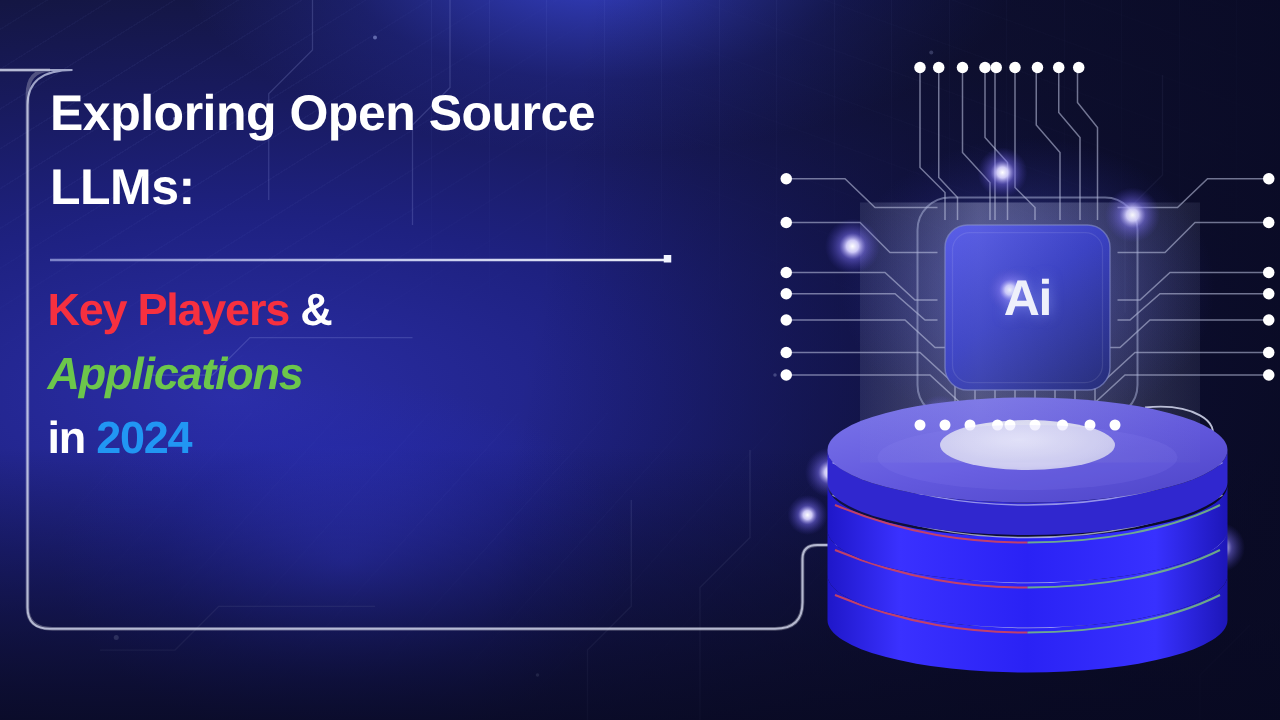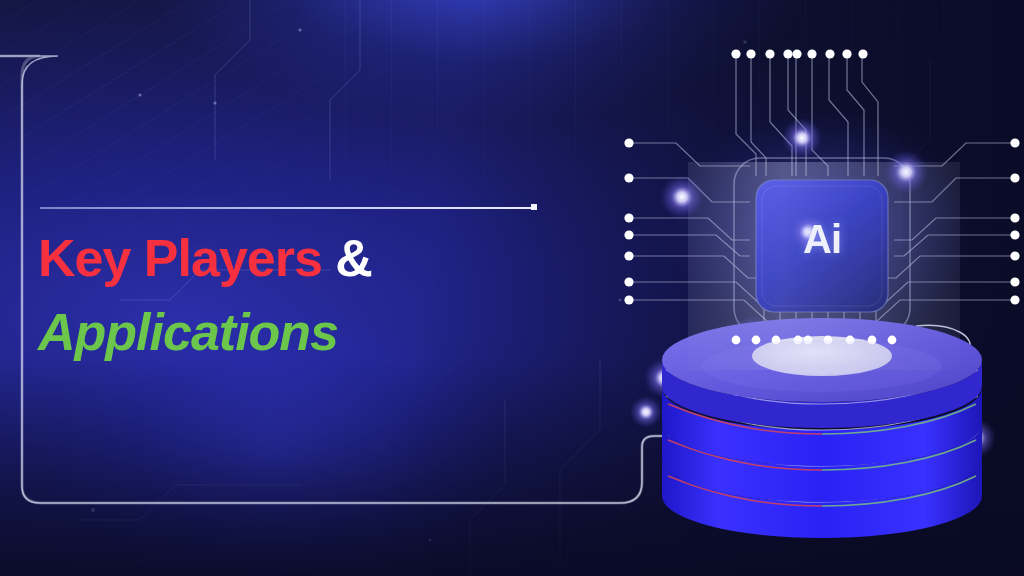--- a/index.html
+++ b/index.html
@@ -133,21 +133,21 @@
     background: #f2f5ff;
   }
   .sub-lines {
     position: absolute;
     left: 38px;
     top: 222px;
     width: 600px;
   }
   .big {
     margin: 0;
-    font-size: 52px;
+    font-size: 36px;
     font-weight: 800;
     line-height: 1.42;
     letter-spacing: -1px;
     white-space: nowrap;
   }
   .c-red   { color: #f6303f; }
   .c-white { color: #ffffff; }
   .c-green { color: #6cc64b; font-style: italic; }
   .c-blue  { color: #2196f3; }
 
@@ -204,29 +204,34 @@
 
   <div class="bg-dark-right"></div>
   <div class="bg-dark-bottom"></div>
 
   <svg class="frame-svg" width="1024" height="576" viewBox="0 0 1024 576">
     <path d="M -30 56 L 58 56 Q 22 56 22 84 L 22 486 Q 22 503 40 503 L 620 503 Q 642 503 642 482 L 642 447 Q 642 436 654 436 L 690 436" fill="none" stroke="#ccd3ef" stroke-opacity="0.75" stroke-width="1.6"></path>
     <path d="M -30 56 L 40 56 Q 22 56 22 76 L 22 486 Q 22 503 42 503 L 620 503 Q 642 503 642 482 L 642 447 Q 642 436 654 436 L 690 436" fill="none" stroke="#ffffff" stroke-opacity="0.25" stroke-width="3"></path>
     <rect x="688" y="433.5" width="5.5" height="5.5" fill="#ffffff"></rect>
   </svg>
 
+  <div class="headline">
+    <p class="line-top">Exploring Open Source</p>
+    <p class="line-top">LLMs:</p>
+  </div>
 
   <div class="divider-wrap">
     <div class="divider-line"></div>
     <div class="divider-dot"></div>
   </div>
 
   <div class="sub-lines">
     <p class="big"><span class="c-red">Key Players</span><span class="c-white"> </span><span class="c-white">&amp;</span></p>
     <p class="big"><span class="c-green">Applications</span></p>
+    <p class="big"><span class="c-white">in</span><span class="c-white"> </span><span class="c-blue">2024</span></p>
   </div>
 
   <div class="illus">
     <svg width="412" height="546" viewBox="0 0 412 546">
       <defs>
         <linearGradient id="cylGrad" x1="0" y1="0" x2="1" y2="0">
           <stop offset="0%" stop-color="#9aa3c8" stop-opacity="0.10"></stop>
           <stop offset="35%" stop-color="#c5cbe4" stop-opacity="0.26"></stop>
           <stop offset="70%" stop-color="#aab1d0" stop-opacity="0.18"></stop>
           <stop offset="100%" stop-color="#8e96bc" stop-opacity="0.08"></stop>

